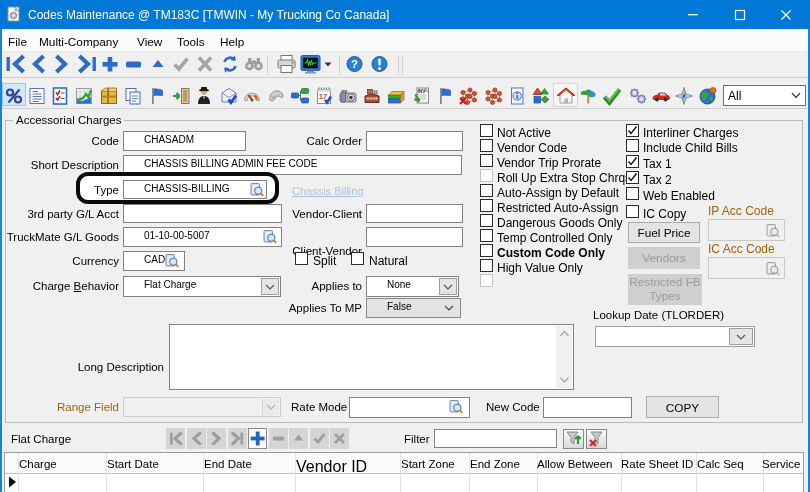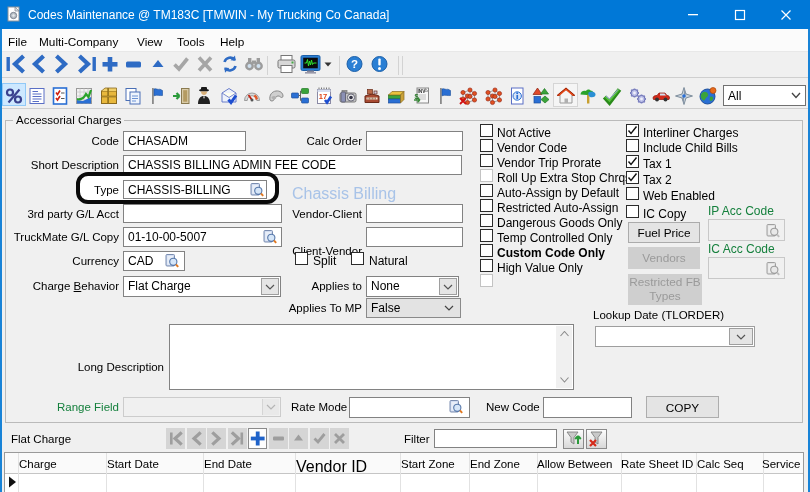--- a/index.html
+++ b/index.html
@@ -6,22 +6,22 @@
 html,body { width:810px; height:492px; overflow:hidden; }
 #win {
   position:relative; width:810px; height:492px;
   font-family:"Liberation Sans", sans-serif;
   background:#f0f0f0;
   
 }
 .abs { position:absolute; }
 .lbl { position:absolute; font-size:11.5px; color:#000; white-space:nowrap; }
 .lblr { position:absolute; font-size:11.5px; color:#000; white-space:nowrap; text-align:right; }
-.glbl { color:#15803d; }
-.tb { position:absolute; background:#fff; border:1px solid #828282; font-size:12px; color:#000; padding:2px 0 0 4px; white-space:nowrap; }
+.glbl { color:#a16207; }
+.tb { position:absolute; background:#fff; border:1px solid #828282; font-size:10px; color:#000; padding:2px 0 0 20px; white-space:nowrap; }
 .tbg { background:#f0f0f0; border:1px solid #c8c8c8; }
 .cb { position:absolute; width:13px; height:13px; background:#fff; border:1px solid #2b2b2b; }
 .cbg { border:1px solid #c3c3c3; }
 .cbl { position:absolute; font-size:12px; color:#000; white-space:nowrap; }
 .mag { position:absolute; width:14px; height:14px; }
 .sep1 { position:absolute; width:1px; background:#d3d3d3; }
 </style>
 </head>
 <body>
 <div id="win">
@@ -333,28 +333,28 @@
 <div class="tb" style="left:123px;top:131px;width:123px;height:20px;">CHASADM</div>
 <div class="lblr" style="right:448px;top:135px;">Calc Order</div>
 <div class="tb" style="left:366px;top:131px;width:97px;height:20px;"></div>
 
 <div class="lblr" style="right:691px;top:159px;">Short Description</div>
 <div class="tb" style="left:123px;top:155px;width:339px;height:20px;">CHASSIS BILLING ADMIN FEE CODE</div>
 
 <div class="abs" style="left:76px;top:172px;width:203px;height:32px;border:4px solid #0a0a0a;border-radius:12px;background:#fff;"></div>
 <div class="lblr" style="right:691px;top:184px;">Type</div>
 <div class="tb" style="left:123px;top:180px;width:144px;height:19px;">CHASSIS-BILLING</div>
-<div class="abs" style="left:292px;top:185px;font-size:16px;color:#a8c3e8;">Chassis Billing</div>
+<div class="abs" style="left:292px;top:185px;font-size:11px;color:#a8c3e8;text-decoration:underline;">Chassis Billing</div>
 
 <div class="lblr" style="right:691px;top:208px;">3rd party G/L Acct</div>
 <div class="tb" style="left:123px;top:204px;width:159px;height:19px;"></div>
 <div class="lblr" style="right:448px;top:208px;">Vendor-Client</div>
 <div class="tb" style="left:366px;top:204px;width:97px;height:19px;"></div>
 
-<div class="lblr" style="right:691px;top:231px;">TruckMate G/L Copy</div>
+<div class="lblr" style="right:691px;top:231px;">TruckMate G/L Goods</div>
 <div class="tb" style="left:123px;top:227px;width:159px;height:20px;">01-10-00-5007</div>
 <div class="lblr" style="right:448px;top:245px;">Client-Vendor</div>
 <div class="tb" style="left:366px;top:227px;width:97px;height:20px;"></div>
 
 <div class="lblr" style="right:691px;top:255px;">Currency</div>
 <div class="tb" style="left:123px;top:251px;width:62px;height:20px;">CAD</div>
 <div class="cb" style="left:295px;top:252px;"></div>
 <div class="cbl" style="left:313px;top:254px;">Split</div>
 <div class="cb" style="left:351px;top:252px;"></div>
 <div class="cbl" style="left:369px;top:254px;">Natural</div>

